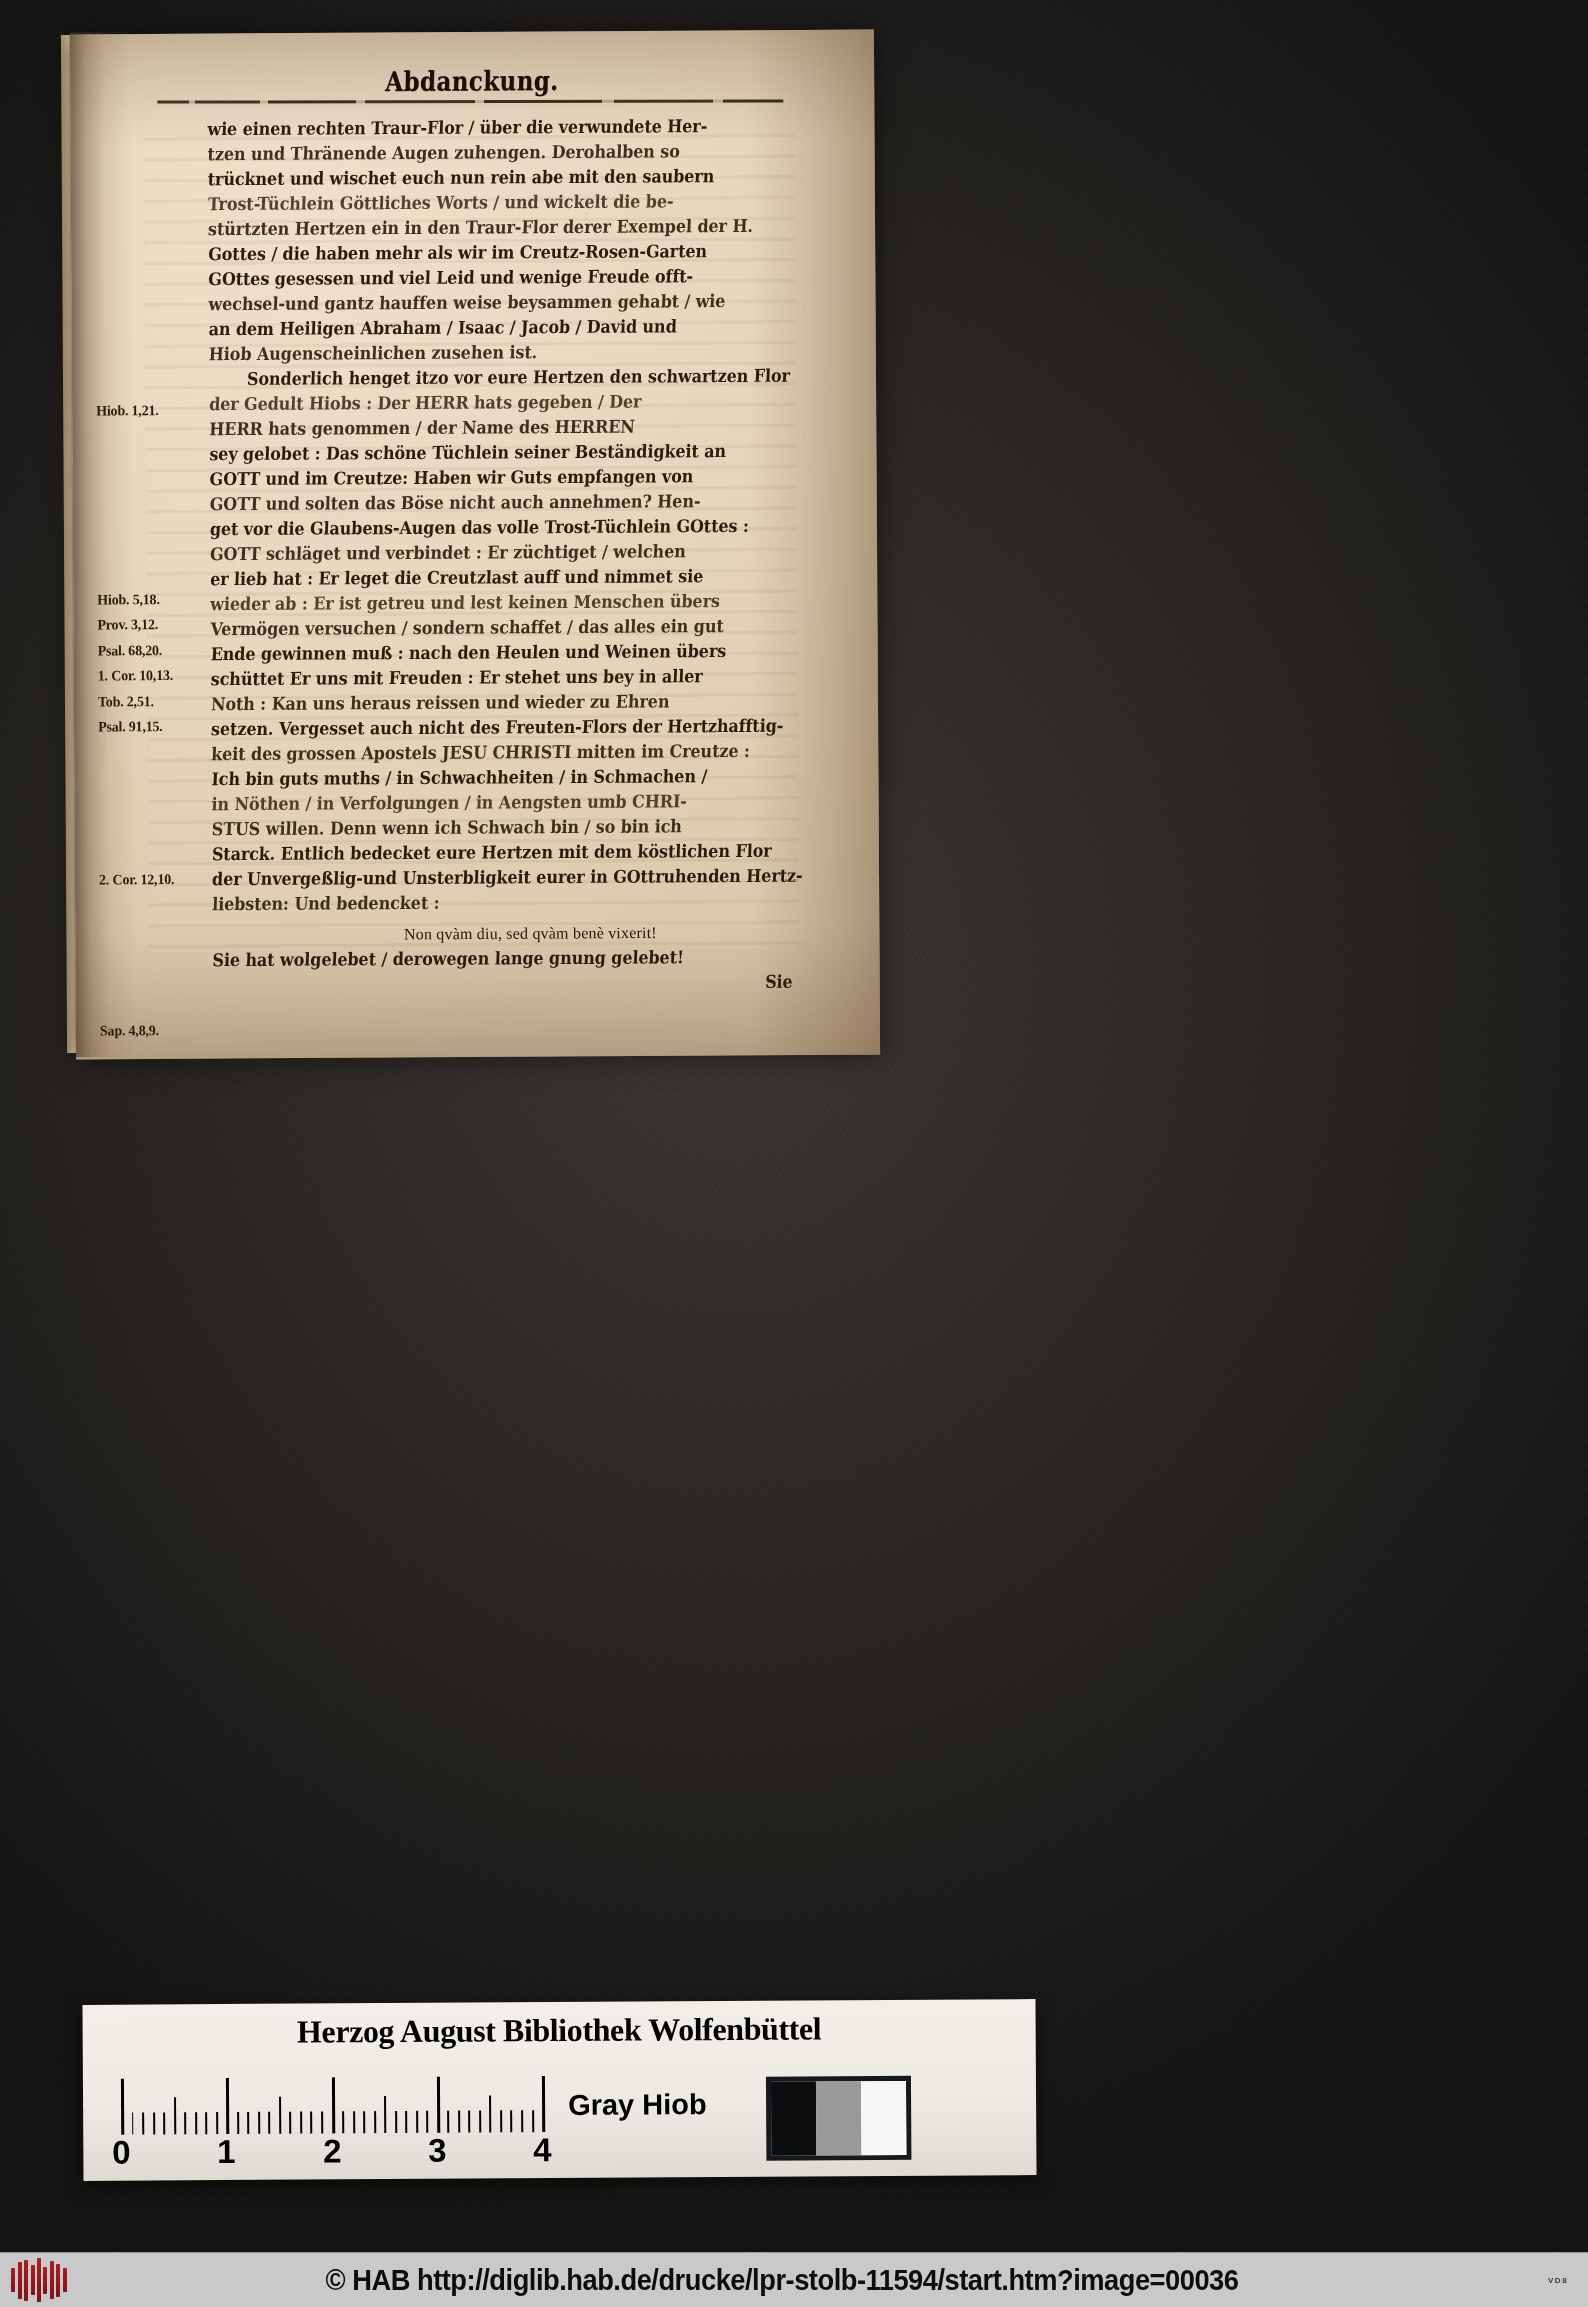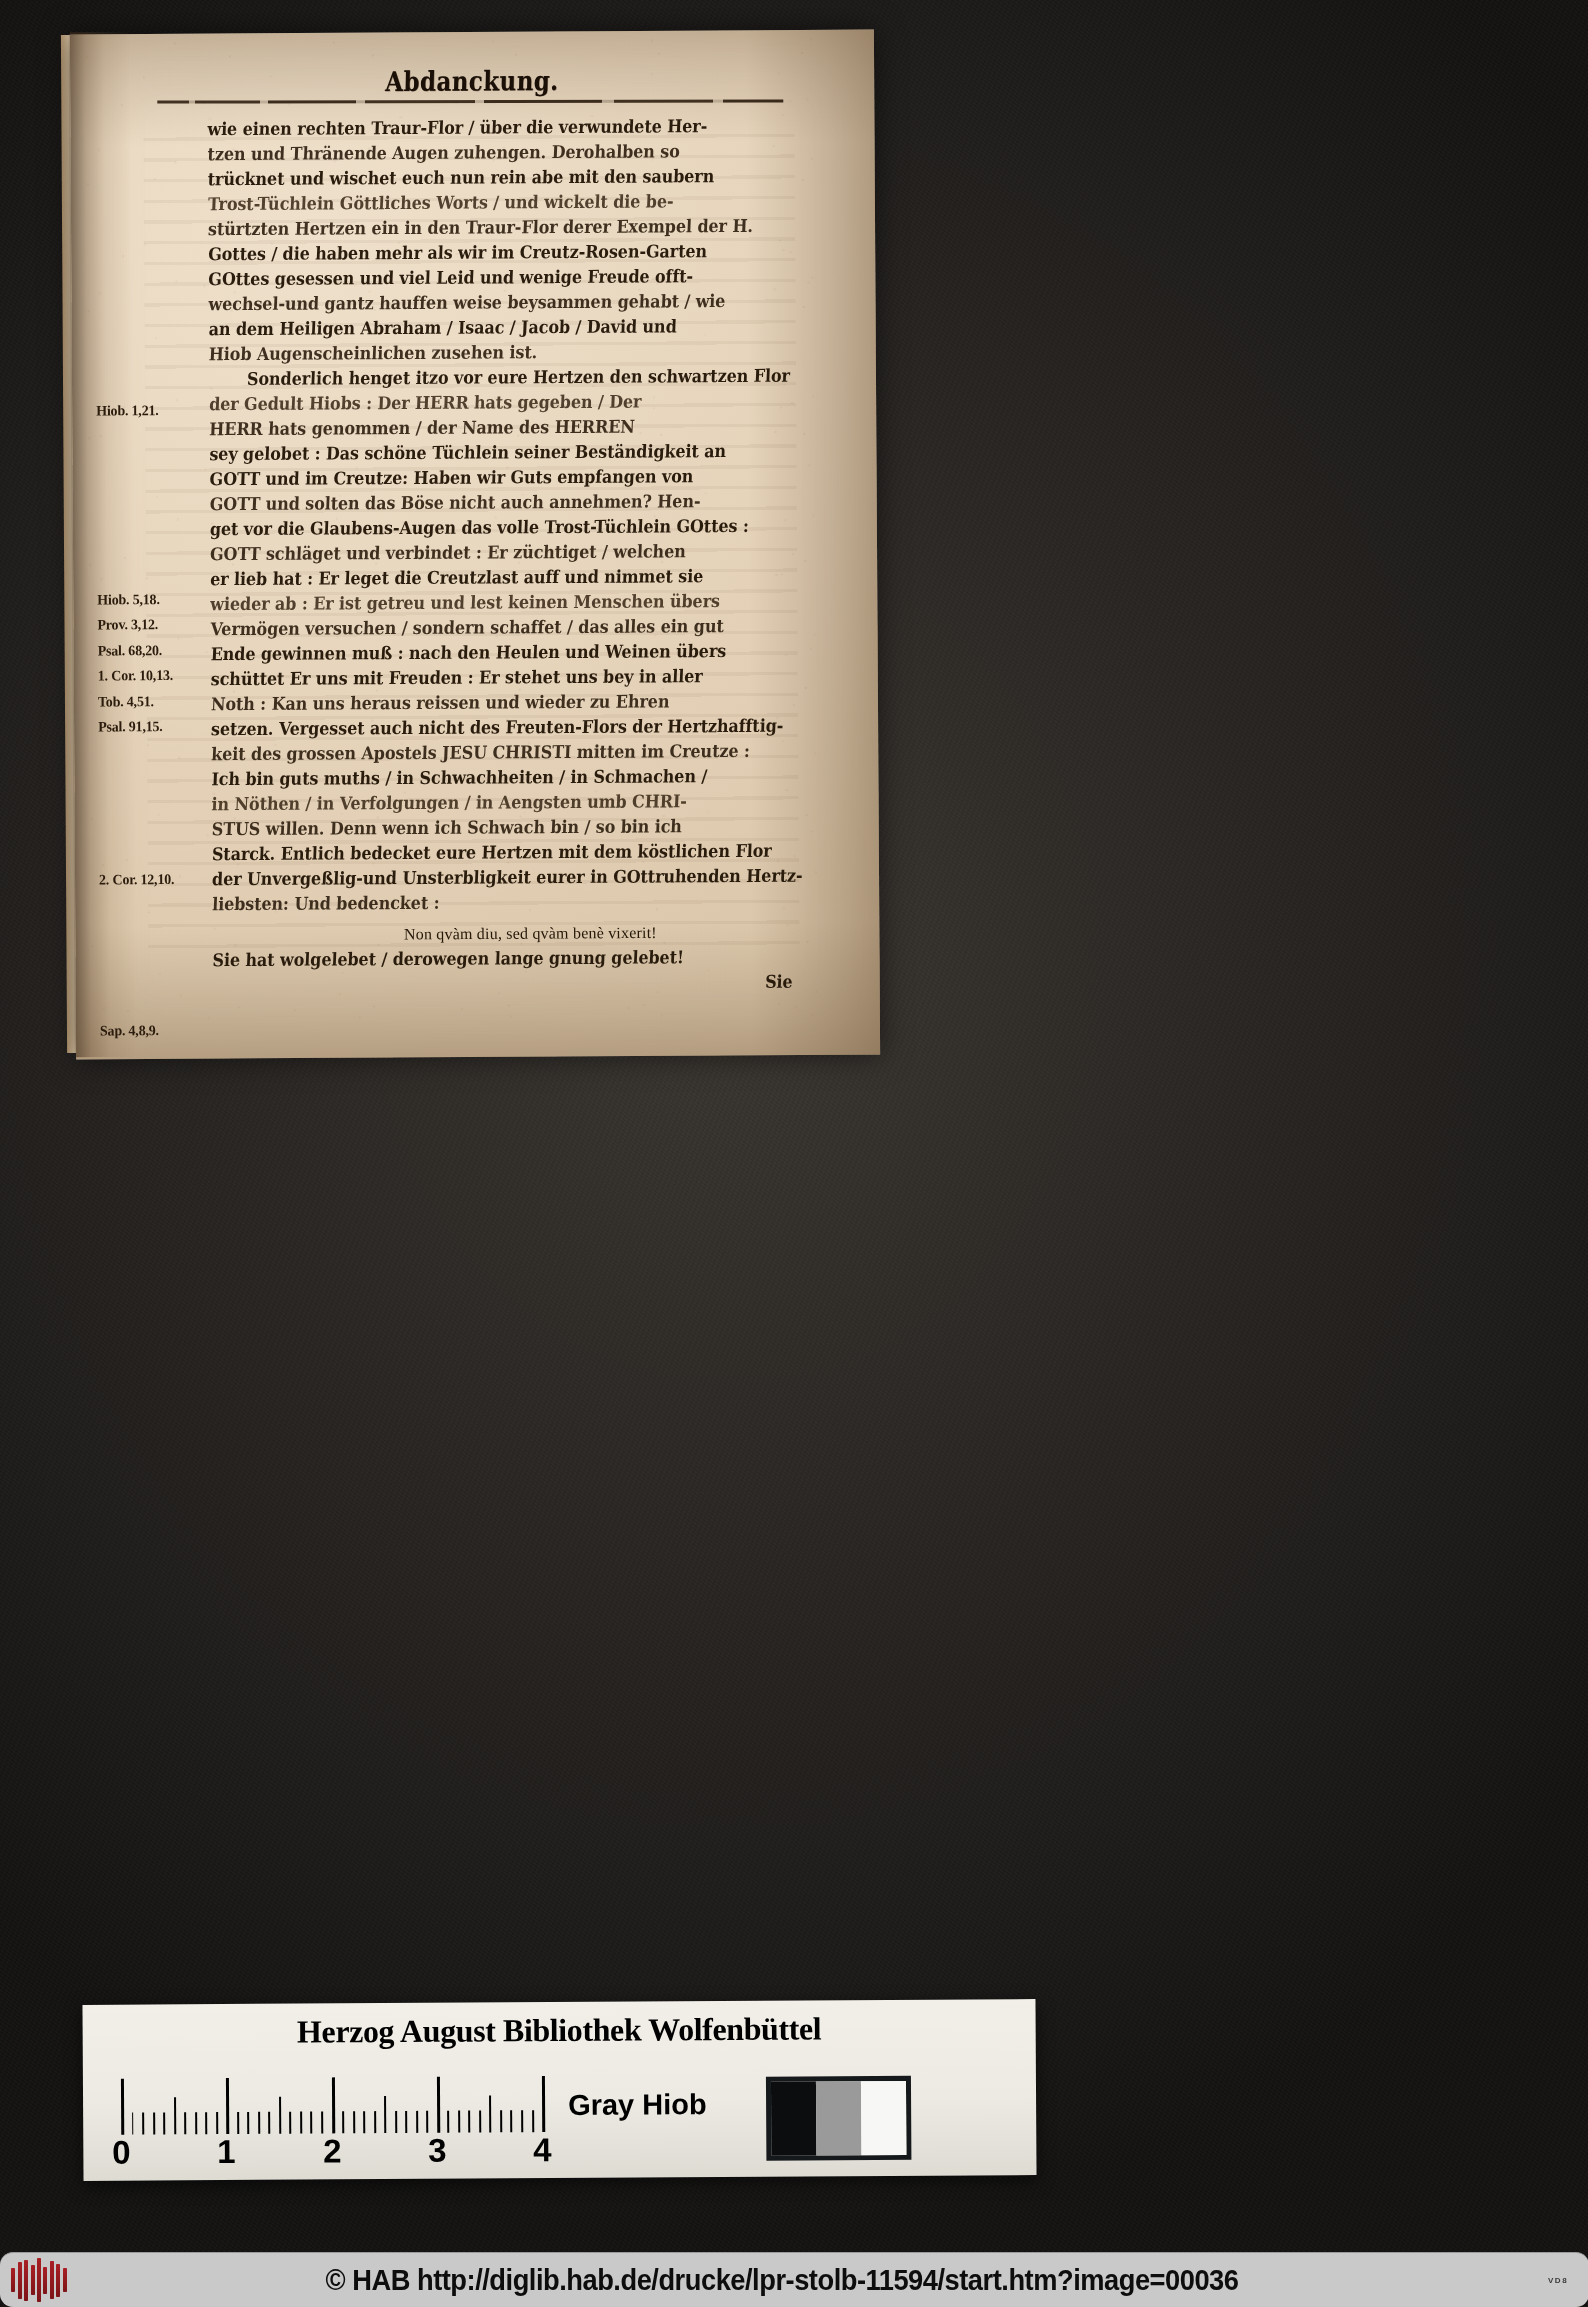--- a/index.html
+++ b/index.html
@@ -300,21 +300,20 @@
   #footer-bar {
     position: absolute;
     left: 0;
     bottom: 0;
     width: 1589px;
     height: 54px;
     background: #c9c9c9;
     display: flex;
     align-items: center;
     border-top: 1.6px solid #9a9a9a;
-    border-radius: 13px;
   }
   #hab-logo {
     width: 62px;
     height: 51px;
     margin-left: 8px;
     display: flex;
     align-items: center;
     justify-content: center;
     gap: 2.4px;
   }
@@ -365,21 +364,21 @@
       <span id="page-heading">Abdanckung.</span>
     </div>
     <div id="head-rule"></div>
 
     <div id="margin-col">
         <div class="mref" style="top: 286px;">Hiob. 1,21.</div>
         <div class="mref" style="top: 475px;">Hiob. 5,18.</div>
         <div class="mref" style="top: 500px;">Prov. 3,12.</div>
         <div class="mref" style="top: 526px;">Psal. 68,20.</div>
         <div class="mref" style="top: 551px;">1. Cor. 10,13.</div>
-        <div class="mref" style="top: 577px;">Tob. 4,51.</div>
+        <div class="mref" style="top: 577px;">Tob. 2,51.</div>
         <div class="mref" style="top: 602px;">Psal. 91,15.</div>
         <div class="mref" style="top: 755px;">2. Cor. 12,10.</div>
         <div class="mref" style="top: 906px;">Sap. 4,8,9.</div>
       </div>
 
     <div id="body-col">
         <div class="ln ink-a">wie einen rechten Traur-Flor / über die verwundete Her-</div>
         <div class="ln ink-b">tzen und Thränende Augen zuhengen.   Derohalben so</div>
         <div class="ln ink-a">trücknet und wischet euch nun rein abe mit den saubern</div>
         <div class="ln ink-c">Trost-Tüchlein Göttliches Worts /  und wickelt die be-</div>

